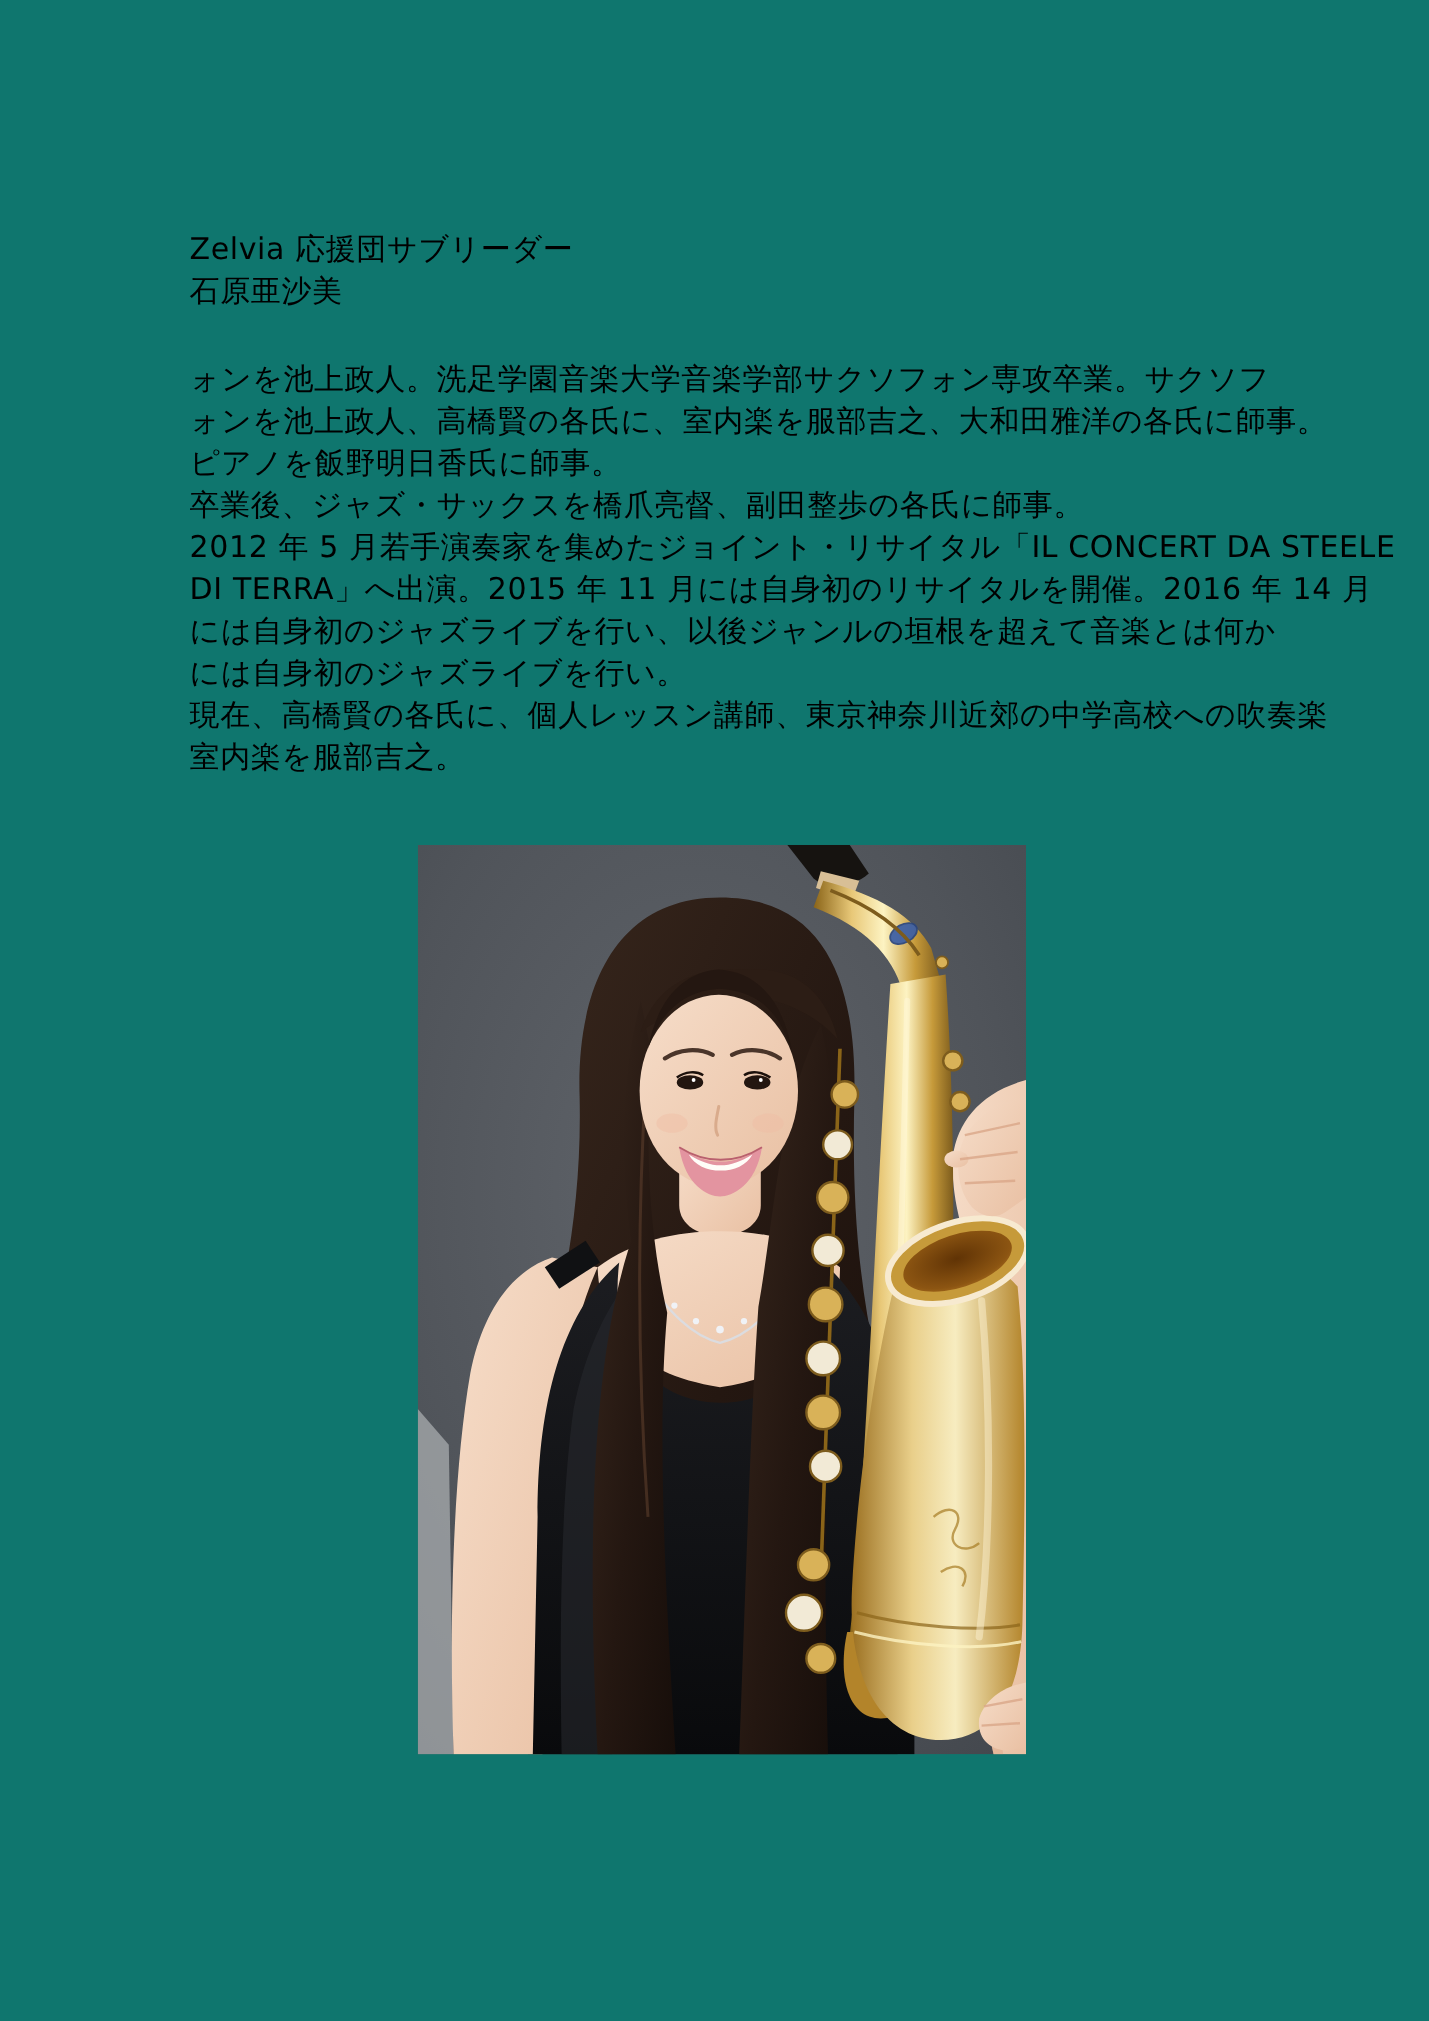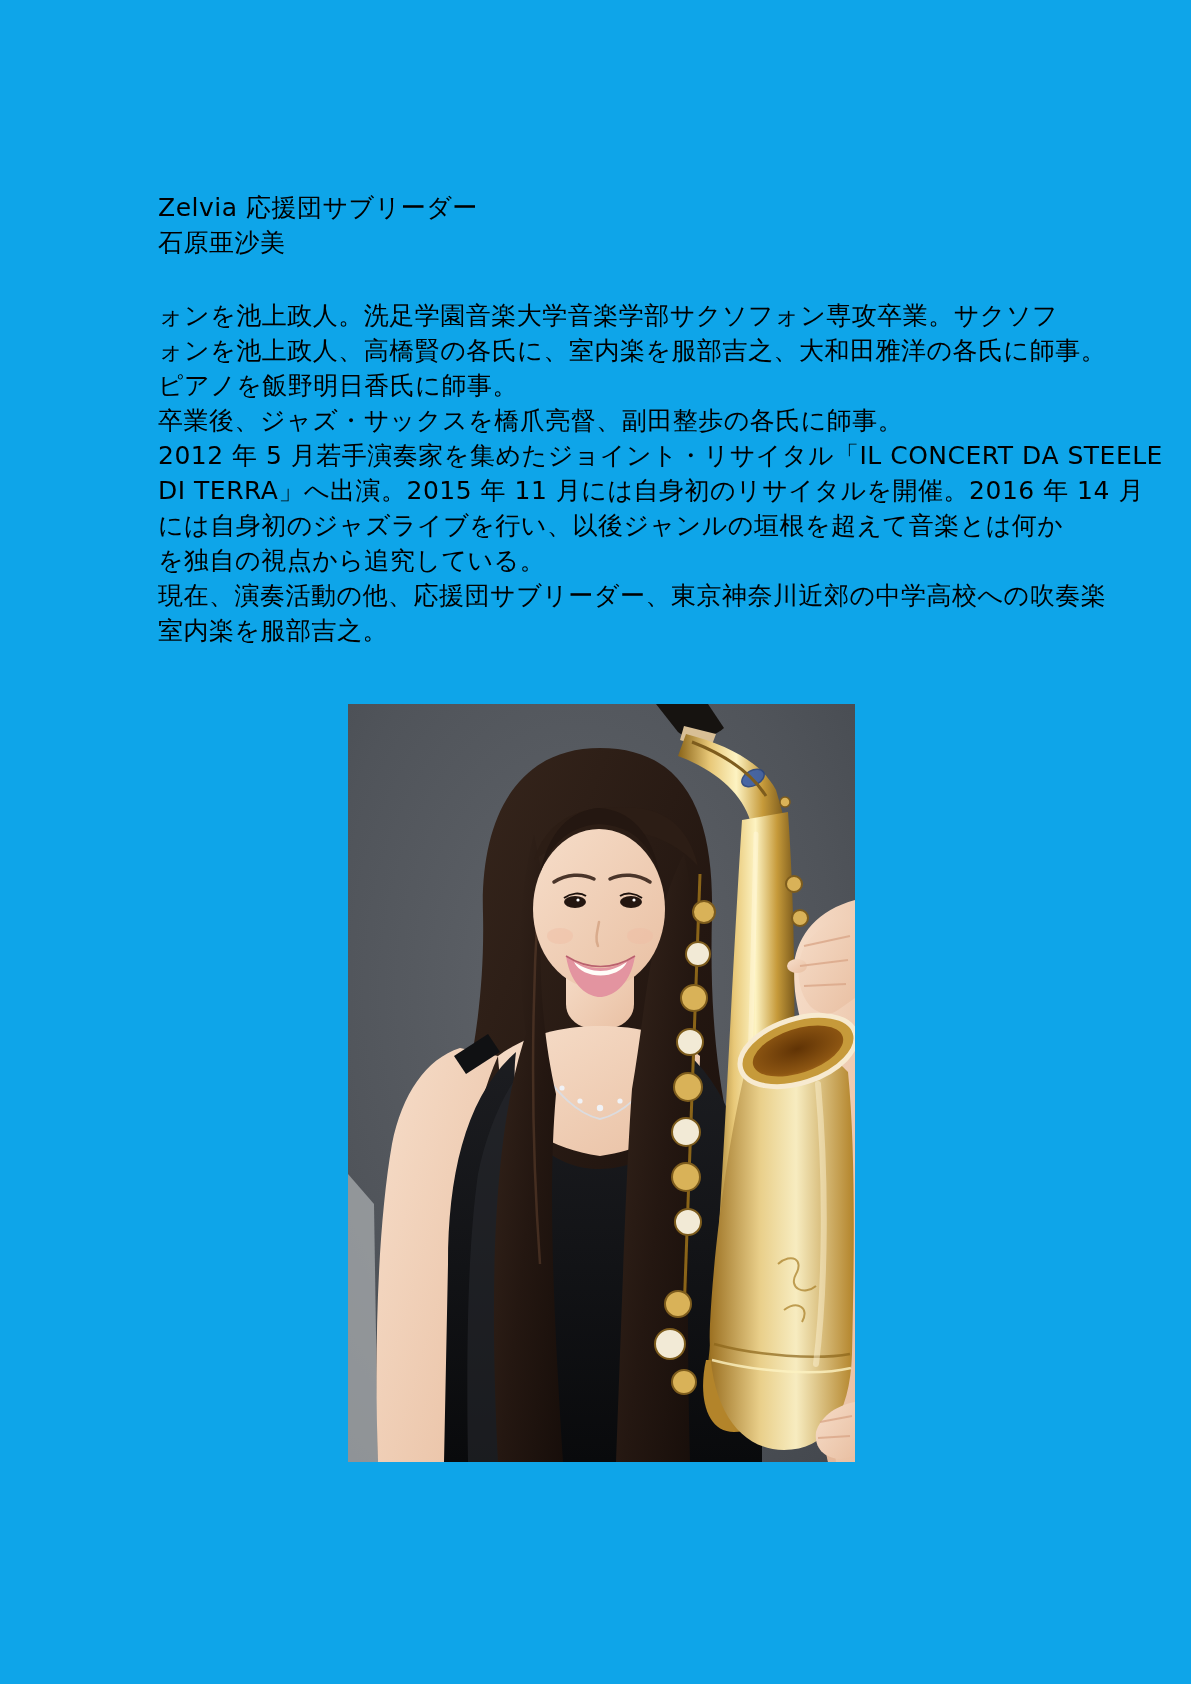--- a/index.html
+++ b/index.html
@@ -2,21 +2,21 @@
 <html><head>
 <meta charset="utf-8">
 <title>Document</title>
 <style>
   html, body { margin: 0; padding: 0; background: #e9e9e9; }
   .page {
     position: relative;
     width: 1191px;
     height: 1684px;
     margin: 0 auto;
-    background: #0ea5e9;
+    background: #0f766e;
     overflow: hidden;
     font-family: "DejaVu Sans", "Liberation Sans", sans-serif;
     color: #000000;
   }
   .text-block {
     position: absolute;
     left: 158px;
     top: 190px;
     width: 905px;
   }
@@ -49,22 +49,22 @@
     <div class="doc-line">石原亜沙美</div>
 
     <div class="para">
       <div class="doc-line">ォンを池上政人。洗足学園音楽大学音楽学部サクソフォン専攻卒業。サクソフ</div>
       <div class="doc-line">ォンを池上政人、高橋賢の各氏に、室内楽を服部吉之、大和田雅洋の各氏に師事。</div>
       <div class="doc-line">ピアノを飯野明日香氏に師事。</div>
       <div class="doc-line">卒業後、ジャズ・サックスを橋爪亮督、副田整歩の各氏に師事。</div>
       <div class="doc-line">2012 年 5 月若手演奏家を集めたジョイント・リサイタル「IL CONCERT DA STEELE</div>
       <div class="doc-line">DI TERRA」へ出演。2015 年 11 月には自身初のリサイタルを開催。2016 年 14 月</div>
       <div class="doc-line">には自身初のジャズライブを行い、以後ジャンルの垣根を超えて音楽とは何か</div>
-      <div class="doc-line">を独自の視点から追究している。</div>
-      <div class="doc-line">現在、演奏活動の他、応援団サブリーダー、東京神奈川近郊の中学高校への吹奏楽</div>
+      <div class="doc-line">には自身初のジャズライブを行い。</div>
+      <div class="doc-line">現在、高橋賢の各氏に、個人レッスン講師、東京神奈川近郊の中学高校への吹奏楽</div>
       <div class="doc-line">室内楽を服部吉之。</div>
     </div>
   </div>
 
   <div class="photo-frame">
     <svg viewBox="0 0 507 758" xmlns="http://www.w3.org/2000/svg">
       <defs>
         <radialGradient id="bgGrad" cx="45%" cy="38%" r="85%">
           <stop offset="0%" stop-color="#60646a"></stop>
           <stop offset="60%" stop-color="#50545a"></stop>

